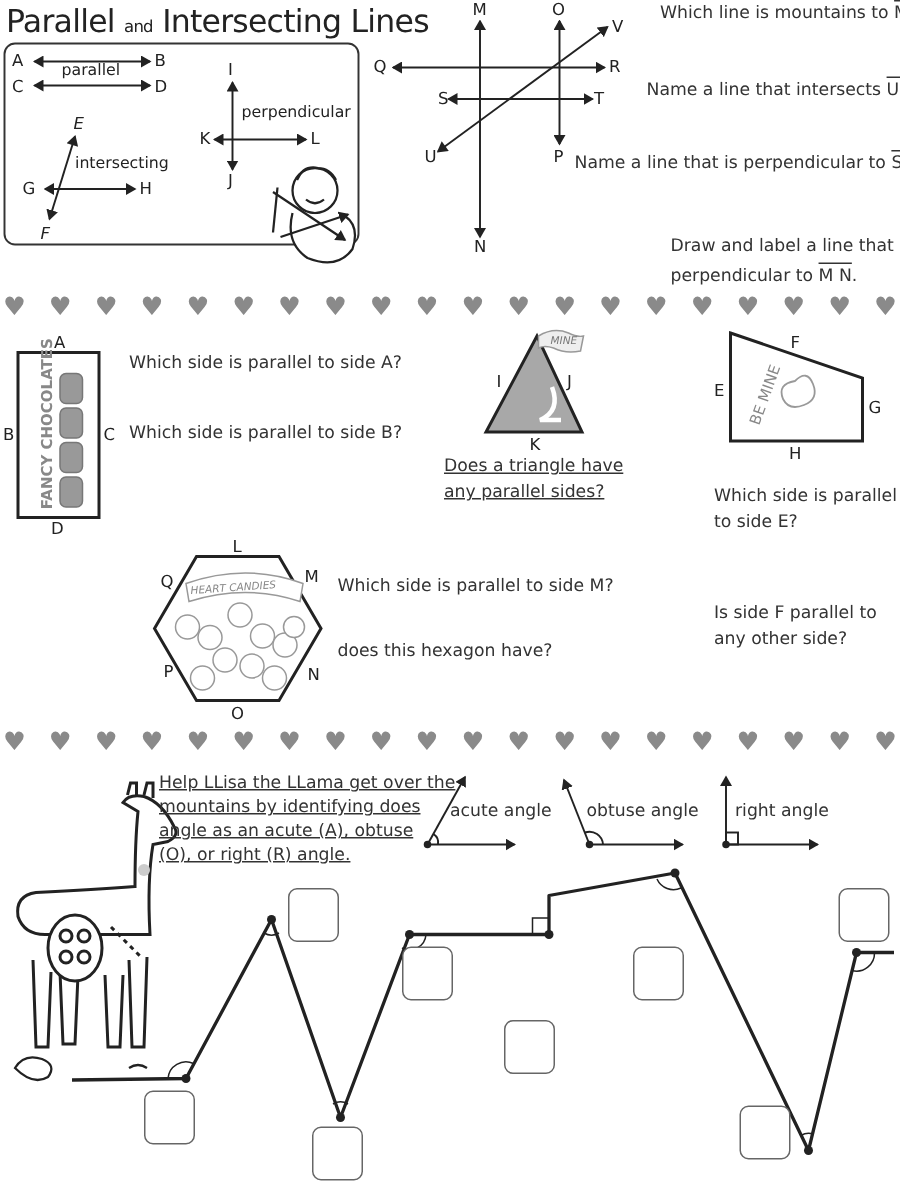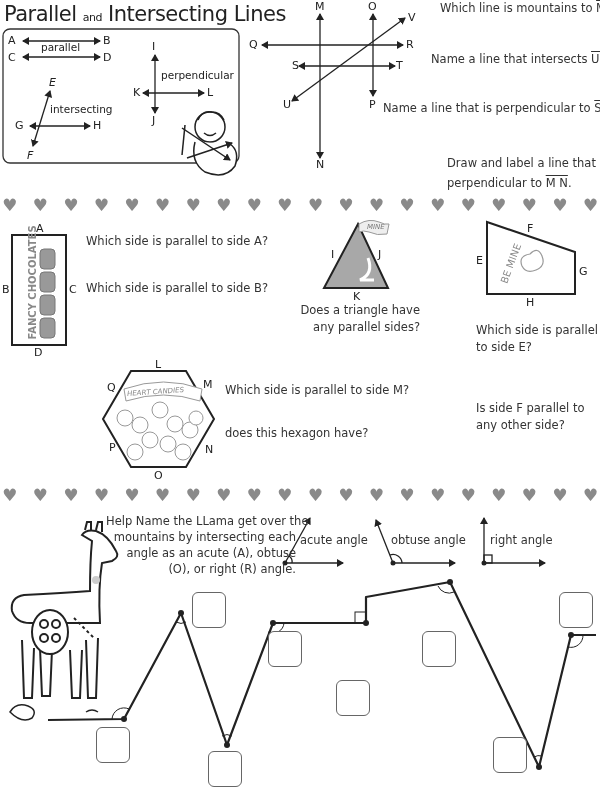--- a/index.html
+++ b/index.html
@@ -8,21 +8,21 @@
   .abs { position:absolute; }
   .title { left:4px; top:2px; font-size:21px; letter-spacing:-0.5px; color:#222; white-space:nowrap; }
   .title .small { font-size:11px; }
   .q { font-size:11.5px; color:#333; line-height:17px; white-space:nowrap; }
   .ov { text-decoration:overline; }
   .lbl { font-size:11px; color:#222; }
   .hearts { left:0; width:600px; height:16px; display:flex; justify-content:space-between; padding:0 2px; box-sizing:border-box; }
   .heart { color:#8a8a8a; font-size:17px; line-height:16px; }
   .box { position:absolute; width:34px; height:36px; border:1.3px solid #666; border-radius:6px; background:#fff; box-sizing:border-box; }
   svg { position:absolute; left:0; top:0; }
-  .center { text-align:right; }
+  .center { text-align:left;text-decoration:underline; }
 </style>
 </head>
 <body>
 
 <div class="abs title">
   <span>Parallel</span>
   <span class="small">and</span>
   <span>Intersecting Lines</span>
 </div>
 
@@ -270,22 +270,22 @@
     <span class="heart">♥</span>
     <span class="heart">♥</span>
     <span class="heart">♥</span>
     <span class="heart">♥</span>
     <span class="heart">♥</span>
     <span class="heart">♥</span>
     <span class="heart">♥</span>
 </div>
 
 <div class="abs q center" style="left:106px;top:513px;width:190px;line-height:16px">
-  <div>Help Name the LLama get over the</div>
-  <div>mountains by intersecting each</div>
+  <div>Help LLisa the LLama get over the</div>
+  <div>mountains by identifying does</div>
   <div>angle as an acute (A), obtuse</div>
   <div>(O), or right (R) angle.</div>
 </div>
 <span class="abs q" style="left:300px;top:532px">acute angle</span>
 <span class="abs q" style="left:391px;top:532px">obtuse angle</span>
 <span class="abs q" style="left:490px;top:532px">right angle</span>
 
 <div class="box" style="left:96px;top:727px"></div>
 <div class="box" style="left:192px;top:592px"></div>
 <div class="box" style="left:208px;top:751px"></div>

